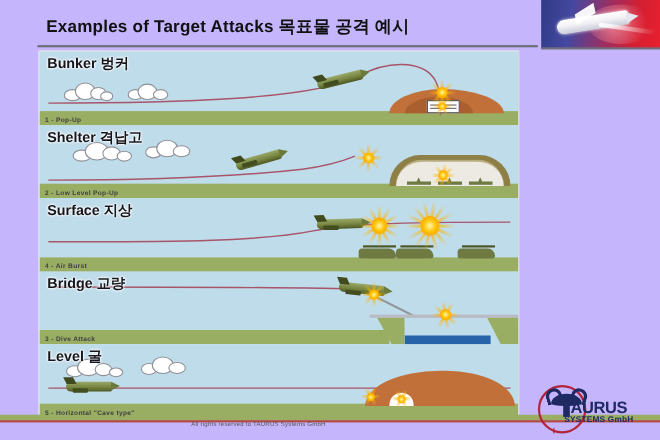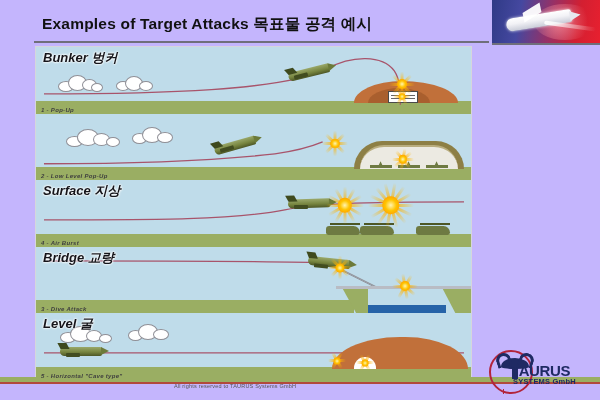--- a/index.html
+++ b/index.html
@@ -47,21 +47,21 @@
   #banner .trail{
     position:absolute;left:52px;top:24px;width:52px;height:4px;border-radius:3px;
     background:linear-gradient(90deg,rgba(255,255,255,.95),rgba(255,255,255,0));
     transform:rotate(8deg);
   }
   #banner-edge{position:absolute;left:492px;top:43px;width:108px;height:2px;background:#6f6f7a;}
 
   
   #panel{
     position:absolute;left:35px;top:46px;width:437px;height:333px;
-    background:#ffffff;border:1px solid #d6d6dc;box-sizing:border-box;font-style:italic;
+    background:#ffffff;border:1px solid #d6d6dc;box-sizing:border-box;
   }
   .band{position:relative;width:100%;height:66.6px;overflow:hidden;background:#bfdcea;}
   .sky{position:absolute;inset:0;background:#bfdcea;}
   .ground{position:absolute;left:0;right:0;bottom:0;height:13px;background:#9aae63;}
   .strip-label{
     position:absolute;left:5px;bottom:1px;z-index:9;
     font-size:6px;font-weight:bold;color:#3f3f3f;letter-spacing:.3px;white-space:nowrap;
   }
   .band-title{
     position:absolute;left:7px;top:2px;z-index:10;
@@ -236,20 +236,21 @@
       <div style="position:absolute;z-index:8;left:362px;bottom:12px;width:22px;height:7px;background:#6e7a42;clip-path:polygon(0 55%,40% 55%,48% 0,56% 55%,100% 55%,100% 100%,0 100%);"></div>
       <div style="position:absolute;z-index:8;left:390px;bottom:12px;width:22px;height:7px;background:#6e7a42;clip-path:polygon(0 55%,40% 55%,48% 0,56% 55%,100% 55%,100% 100%,0 100%);"></div>
       <div class="blast" style="left:356px;bottom:10px;width:22px;height:22px;">
         <span style="transform:rotate(0deg)"></span>
           <span style="transform:rotate(50deg)"></span>
         <span style="transform:rotate(100deg)"></span>
           <span style="transform:rotate(140deg)"></span>
         <div class="core"></div>
       </div>
       <div class="ground"></div>
+      <div class="band-title">Shelter 격납고</div>
       <div class="strip-label">2 - Low Level Pop-Up</div>
     </div>
 
     <div class="band">
       <div class="sky"></div>
       <svg class="path" viewBox="0 0 437 67" preserveAspectRatio="none">
         <path d="M8,40 C120,40 200,40 250,30 C280,24 320,22 430,22" fill="none" stroke="#a8546b" stroke-width="1.3"></path>
       </svg>
       <div class="missile" style="left:252px;top:19px;transform:rotate(-2deg);"></div>
       <div class="wing" style="left:258px;top:25px;"></div>

